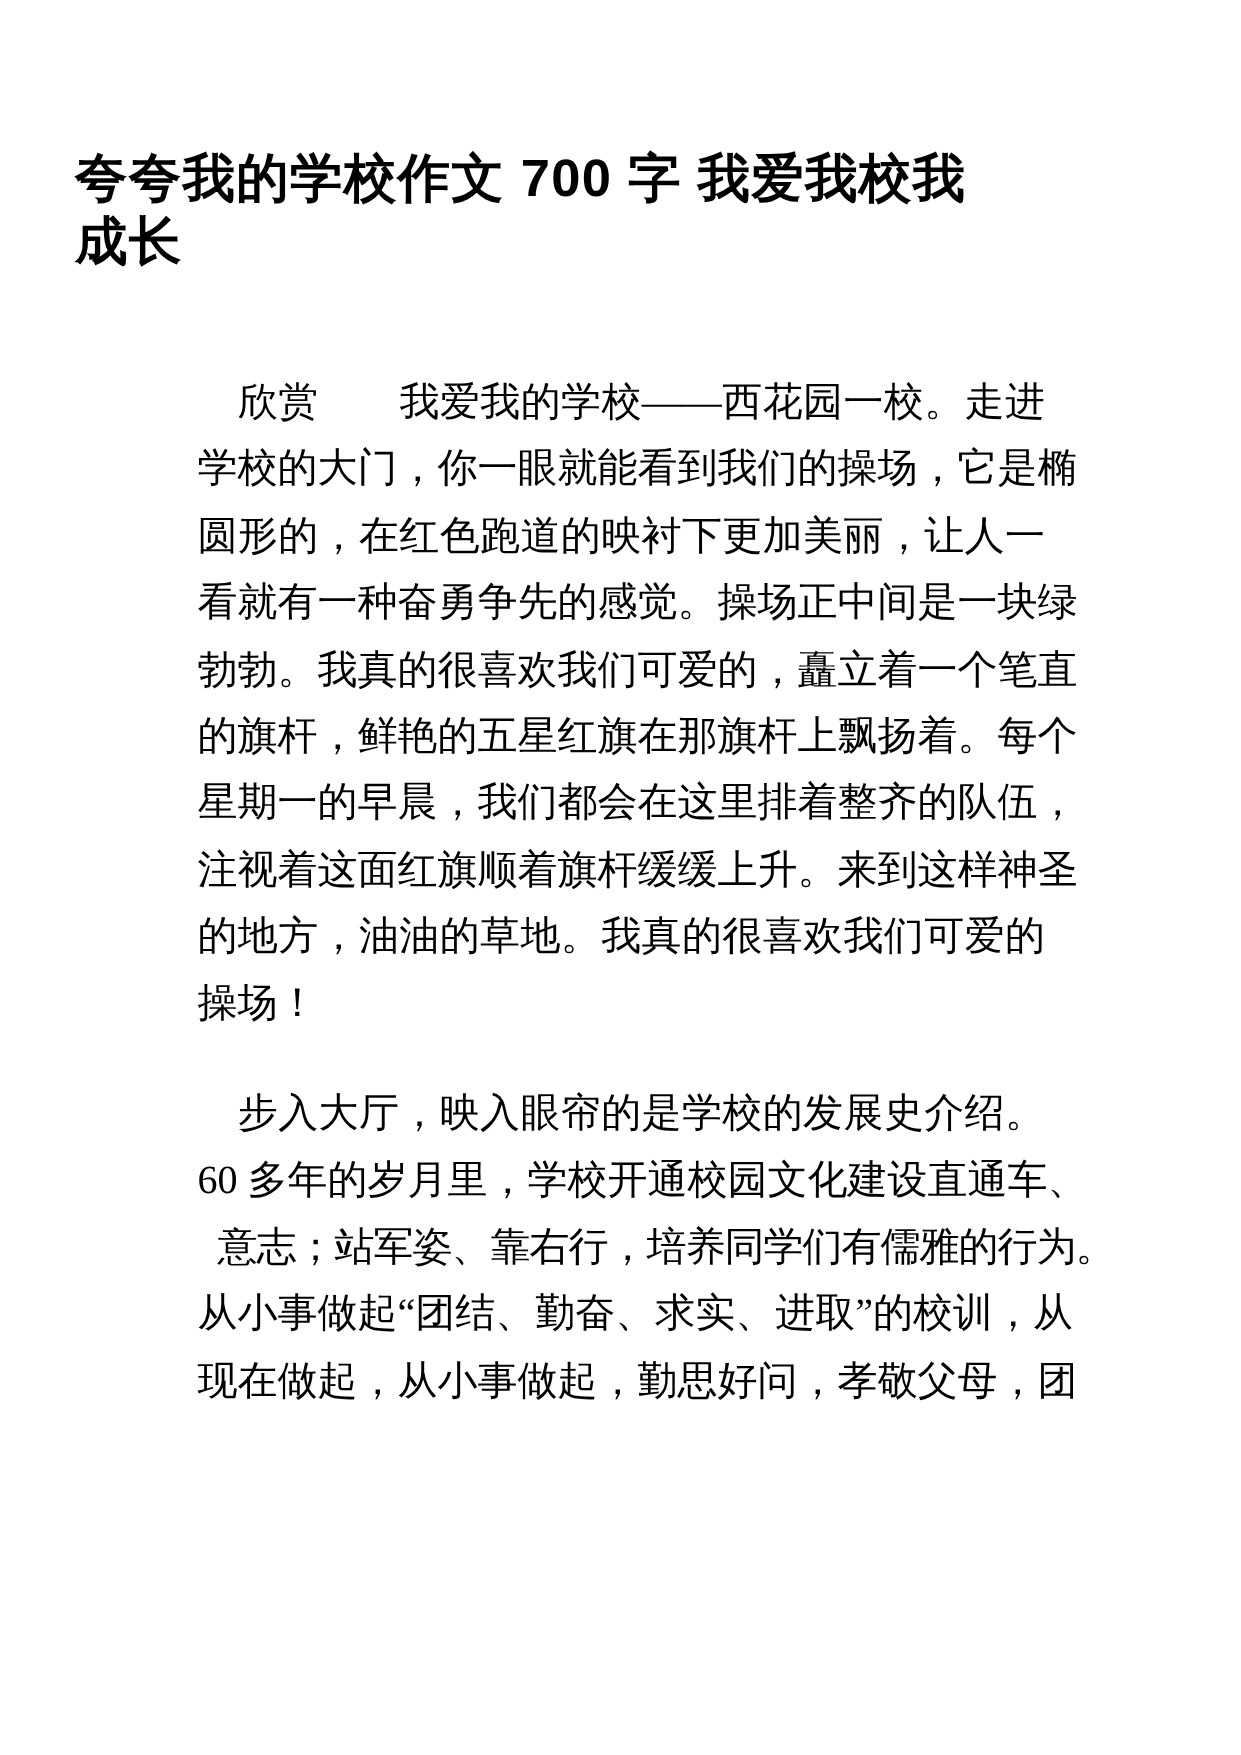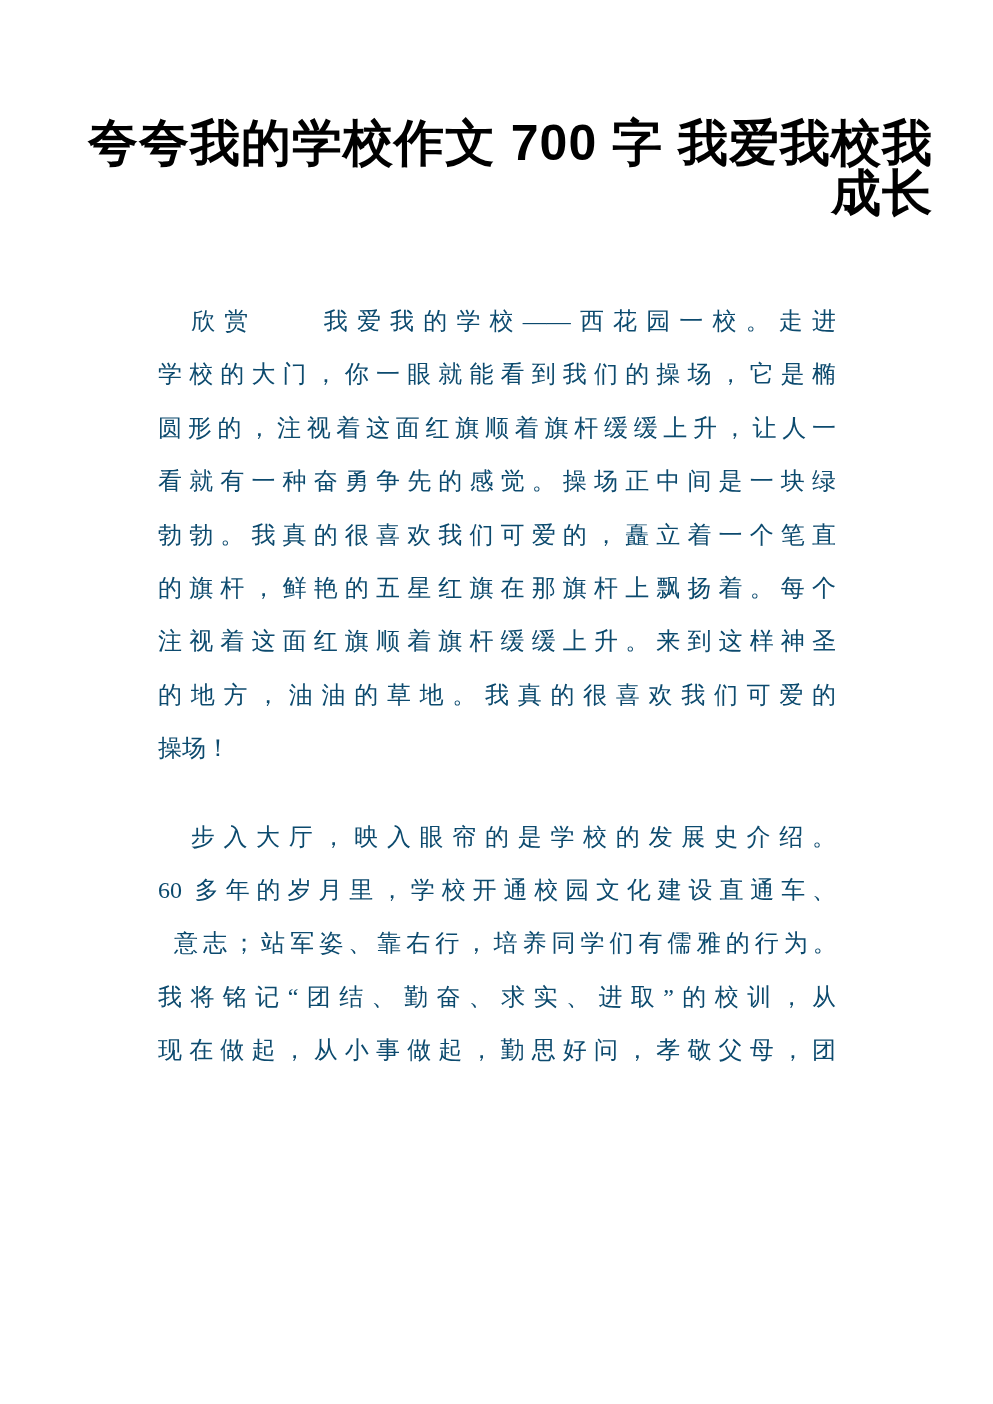--- a/index.html
+++ b/index.html
@@ -13,35 +13,35 @@
     height: 1404px;
     margin: 0 auto;
     background: #ffffff;
     overflow: hidden;
     box-sizing: border-box;
     padding-top: 118px;
   }
   .title {
     margin: 0;
     padding: 0 60px;
-    text-align: right;
+    text-align: left;
     font-family: "Liberation Sans", "DejaVu Sans", sans-serif;
     font-weight: 700;
-    font-size: 50px;
+    font-size: 42px;
     line-height: 50px;
     color: #000000;
     letter-spacing: 1px;
   }
   .doc-body {
     width: 678px;
     margin: 77px 0 0 158px;
     font-family: "Liberation Serif", "DejaVu Serif", serif;
-    font-size: 24px;
+    font-size: 32px;
     line-height: 53.4px;
-    color: #0c4a6e;
+    color: #000000;
   }
   .paragraph { margin: 0; }
   .paragraph.p2 { margin-top: 35px; }
   .line {
     text-align: justify;
     text-align-last: justify;
     -moz-text-align-last: justify;
     white-space: pre;
   }
   .line.end {
@@ -61,31 +61,32 @@
   <h1 class="title">
     <div>夸夸我的学校作文 700 字 我爱我校我</div>
     <div>成长</div>
   </h1>
 
   <div class="doc-body">
 
     <div class="paragraph">
       <div class="line">　欣赏　　我爱我的学校——西花园一校。走进</div>
       <div class="line">学校的大门，你一眼就能看到我们的操场，它是椭</div>
-      <div class="line">圆形的，注视着这面红旗顺着旗杆缓缓上升，让人一</div>
+      <div class="line">圆形的，在红色跑道的映衬下更加美丽，让人一</div>
       <div class="line">看就有一种奋勇争先的感觉。操场正中间是一块绿</div>
       <div class="line">勃勃。我真的很喜欢我们可爱的，矗立着一个笔直</div>
       <div class="line">的旗杆，鲜艳的五星红旗在那旗杆上飘扬着。每个</div>
+      <div class="line">星期一的早晨，我们都会在这里排着整齐的队伍，</div>
       <div class="line">注视着这面红旗顺着旗杆缓缓上升。来到这样神圣</div>
       <div class="line">的地方，油油的草地。我真的很喜欢我们可爱的</div>
       <div class="line end">操场！</div>
     </div>
 
     <div class="paragraph p2">
       <div class="line">　步入大厅，映入眼帘的是学校的发展史介绍。</div>
       <div class="line">60 多年的岁月里，学校开通校园文化建设直通车、</div>
       <div class="line tight">意志；站军姿、靠右行，培养同学们有儒雅的行为。</div>
-      <div class="line">我将铭记“团结、勤奋、求实、进取”的校训，从</div>
+      <div class="line">从小事做起“团结、勤奋、求实、进取”的校训，从</div>
       <div class="line">现在做起，从小事做起，勤思好问，孝敬父母，团</div>
     </div>
 
   </div>
 </div>
 
 </body></html>

